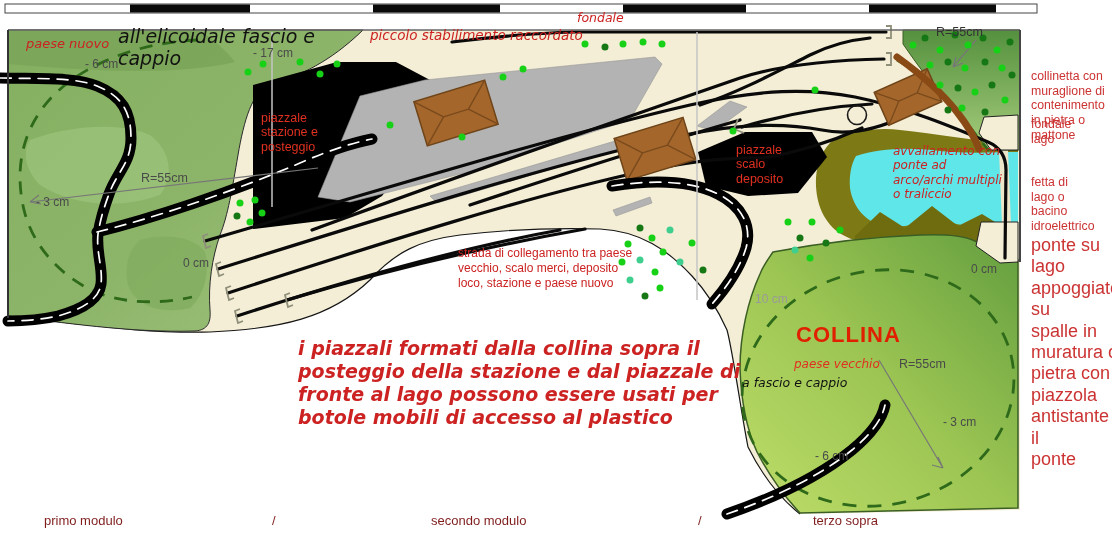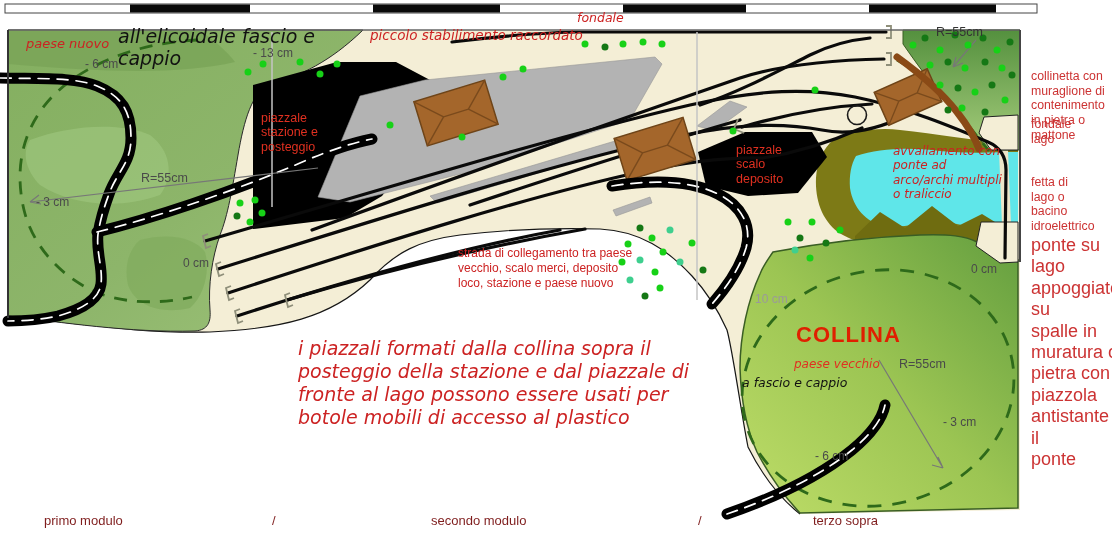--- a/index.html
+++ b/index.html
@@ -9,21 +9,21 @@
   .lbl{position:absolute;white-space:pre-line;line-height:1.18;}
   .red{color:#cc2222;}
   .bred{color:#e03020;}
   .dred{color:#7f1d1d;}
   .side{color:#cc3333;}
   .gray{color:#4a4a4a;}
   .lgray{color:#9a9a9a;text-align:center;}
   .ital{font-style:italic;font-family:"DejaVu Sans",sans-serif;}
   .collina-t{font-weight:bold;letter-spacing:1px;color:#e02000;}
   .note-t{font-style:italic;font-family:"DejaVu Sans",sans-serif;
-          color:#cc2222;font-size:19px;line-height:1.21;}
+          color:#cc2222;font-size:19px;line-height:1.21;font-weight:bold;}
 </style>
 </head>
 <body>
 
 <div class="stage">
 
 <svg width="1112" height="550" viewBox="0 0 1112 550">
   <defs>
     <linearGradient id="gHill" x1="0" y1="1" x2="1" y2="0">
       <stop offset="0" stop-color="#bedd68"></stop>
@@ -241,21 +241,21 @@
       <circle cx="985" cy="112" r="3.5"></circle>
           <circle cx="800" cy="238" r="3.5"></circle>
     </g>
   </g>
 </svg>
 
 <div class="lbl red ital" style="left:26px;top:36px;font-size:13px;">paese nuovo</div>
 <div class="lbl ital" style="left:118px;top:25px;font-size:19px;color:#111;">all'elicoidale fascio e
 cappio</div>
 <div class="lbl gray" style="left:85px;top:57px;font-size:12px;">- 6 cm</div>
-<div class="lbl gray" style="left:253px;top:46px;font-size:12px;">- 13 cm</div>
+<div class="lbl gray" style="left:253px;top:46px;font-size:12px;">- 17 cm</div>
 <div class="lbl bred" style="left:261px;top:111px;font-size:12.5px;line-height:1.15;">piazzale
 stazione e
 posteggio</div>
 <div class="lbl gray" style="left:141px;top:171px;font-size:12.5px;">R=55cm</div>
 <div class="lbl gray" style="left:36px;top:195px;font-size:12px;">- 3 cm</div>
 <div class="lbl gray" style="left:183px;top:256px;font-size:12px;">0 cm</div>
 <div class="lbl red ital" style="left:370px;top:28px;font-size:13.5px;">piccolo stabilimento raccordato</div>
 <div class="lbl red ital" style="left:577px;top:11px;font-size:12.5px;">fondale</div>
 <div class="lbl bred" style="left:736px;top:143px;font-size:12.5px;line-height:1.15;">piazzale
 scalo

